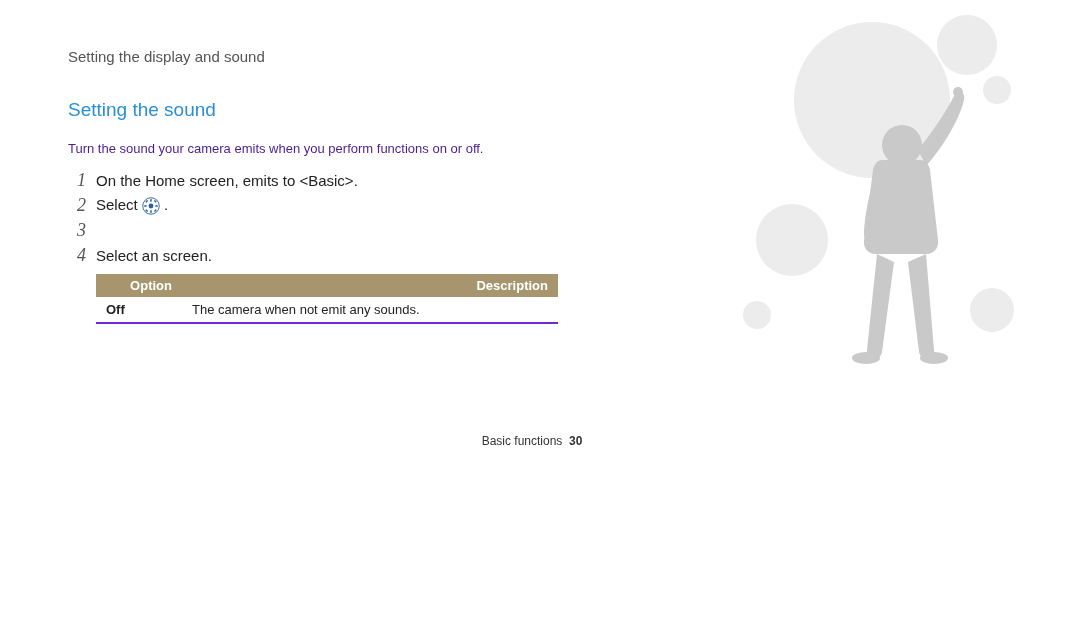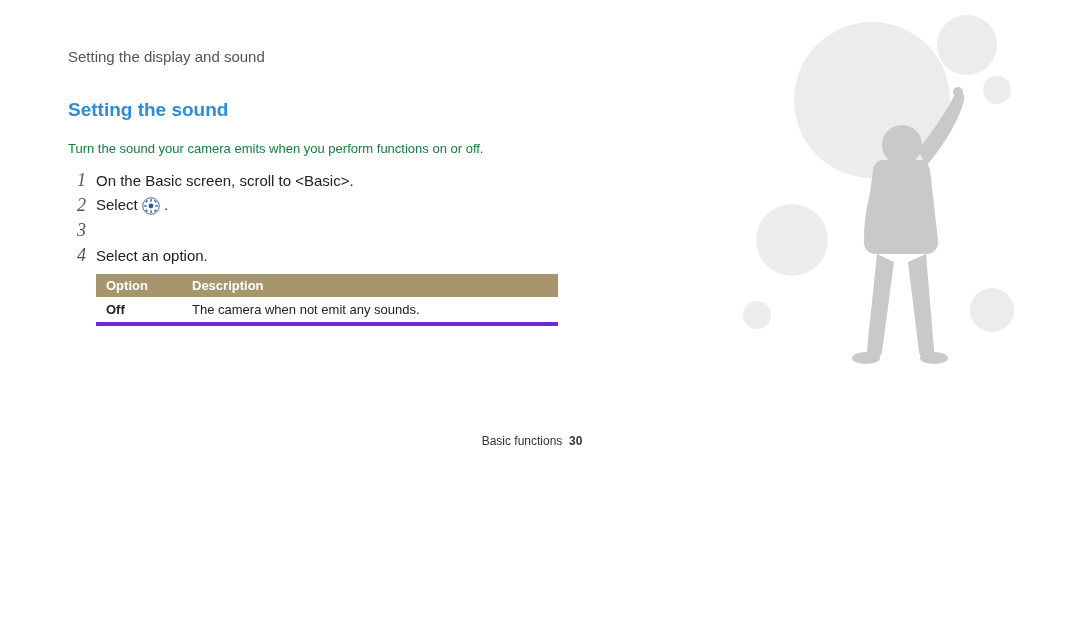--- a/index.html
+++ b/index.html
@@ -12,26 +12,26 @@
   }
   .breadcrumb {
     font-size: 15px;
     color: #555;
     font-weight: 400;
     margin-bottom: 34px;
   }
   .section-title {
     color: #2a8fd6;
     font-size: 19px;
-    font-weight: 700;
+    font-weight: 400;
     margin-bottom: 6px;
   }
   .section-desc {
     font-size: 13px;
-    color: #15803d;
+    color: #4c1d95;
     margin-bottom: 14px;
     margin-top: 20px;
   }
   .steps {
     list-style: none;
     margin: 0 0 8px 0;
     padding: 0;
   }
   .steps li {
     display: flex;
@@ -62,27 +62,27 @@
   .opt-table {
     margin-left: 28px;
     width: 462px;
     border-collapse: collapse;
     font-size: 13px;
   }
   .opt-table thead th {
     background: #a6956d;
     color: #fff;
     font-weight: 700;
-    text-align: left;
+    text-align: right;
     padding: 4px 10px;
   }
   .opt-table thead th:first-child { width: 86px; }
   .opt-table tbody td {
     padding: 5px 10px;
-    border-bottom: 4px solid #6d28d9;
+    border-bottom: 2px solid #6d28d9;
     color: #222;
   }
   .opt-table tbody td:first-child { font-weight: 700; }
   .footer {
     position: absolute;
     bottom: 22px;
     left: 0; right: 16px;
     text-align: center;
     font-size: 12px;
     color: #333;
@@ -104,21 +104,21 @@
 
   <div class="breadcrumb">Setting the display and sound</div>
 
   <div class="section-title">Setting the sound</div>
   <div class="section-desc">Turn the sound your camera emits when you perform functions on or off.</div>
 
   <ol class="steps">
     <li>
       <span class="step-num">1</span>
       <span class="step-text">
-        <span>On the Basic screen, scroll to </span><b>&lt;Basic&gt;</b><span>.</span>
+        <span>On the Home screen, emits to </span><b>&lt;Basic&gt;</b><span>.</span>
       </span>
     </li>
     <li>
       <span class="step-num">2</span>
       <span class="step-text">
         <span>Select </span>
         <span class="step-icon">
           <svg viewBox="0 0 24 24" width="18" height="18">
             <circle cx="12" cy="12" r="11" fill="none" stroke="#2a5fa0" stroke-width="1.2"></circle>
             <g fill="#2a5fa0">
@@ -135,21 +135,21 @@
           </svg>
         </span>
         <span>.</span>
       </span>
     </li>
     <li>
       <span class="step-num">3</span>
     </li>
     <li>
       <span class="step-num">4</span>
-      <span class="step-text">Select an option.</span>
+      <span class="step-text">Select an screen.</span>
     </li>
   </ol>
 
   <table class="opt-table">
     <thead>
       <tr>
         <th>Option</th>
         <th>Description</th>
       </tr>
     </thead>

